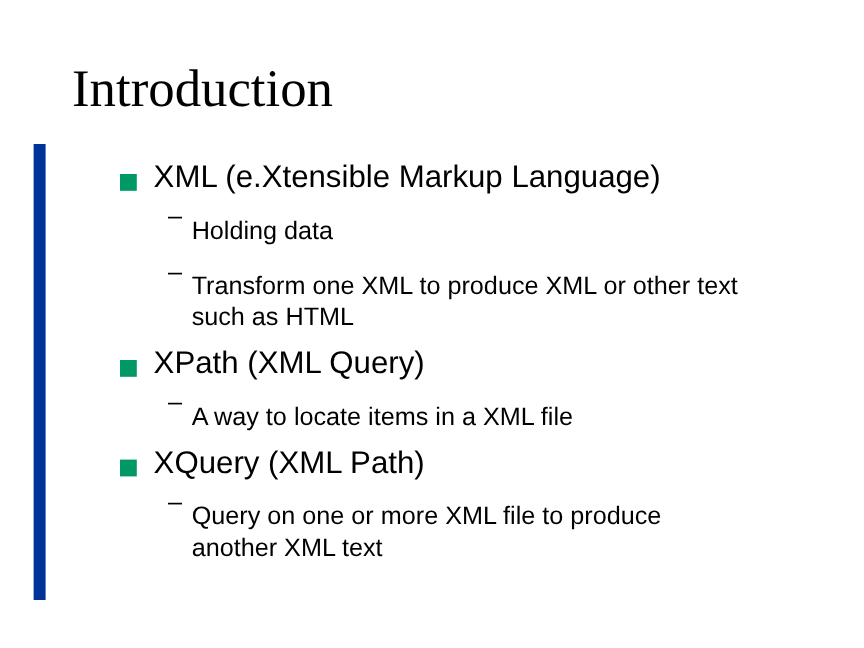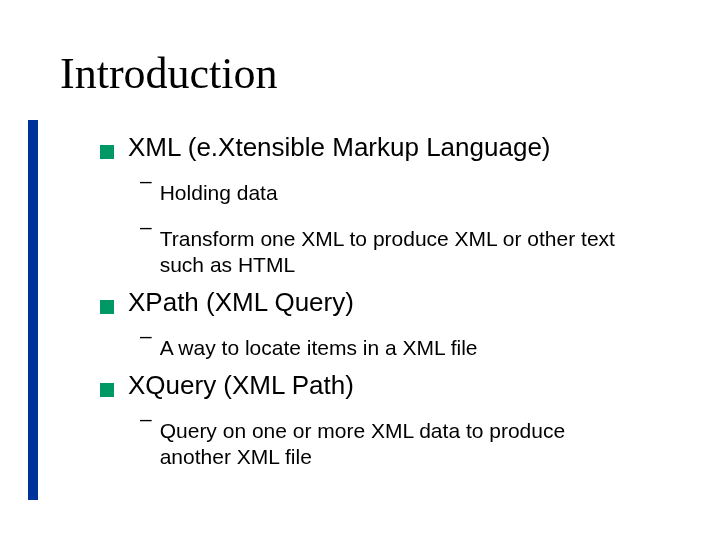--- a/index.html
+++ b/index.html
@@ -115,18 +115,18 @@
       </div>
     </div>
 
     <div class="item">
       <div class="lvl1">
         <span class="square"></span>
         <span class="lvl1-text">XQuery (XML Path)</span>
       </div>
       <div class="lvl2">
         <span class="dash">–</span>
-        <span class="lvl2-text">Query on one or more XML data to produce another XML file</span>
+        <span class="lvl2-text">Query on one or more XML file to produce another XML text</span>
       </div>
     </div>
 
   </div>
 </div>
 
 </body></html>

